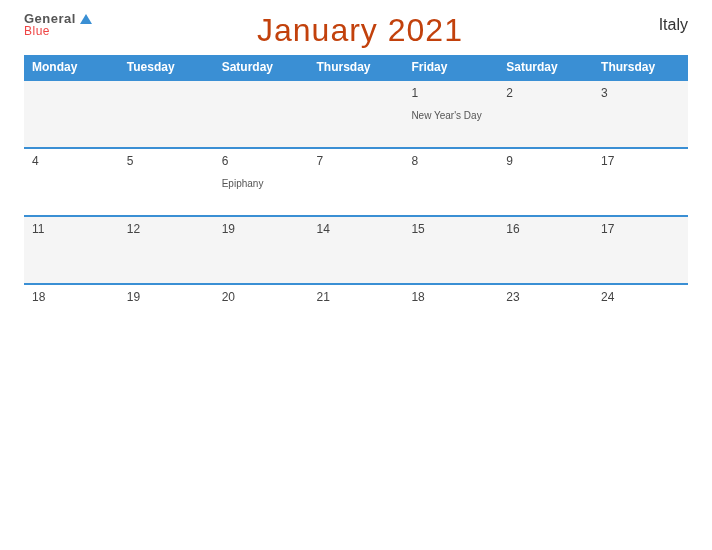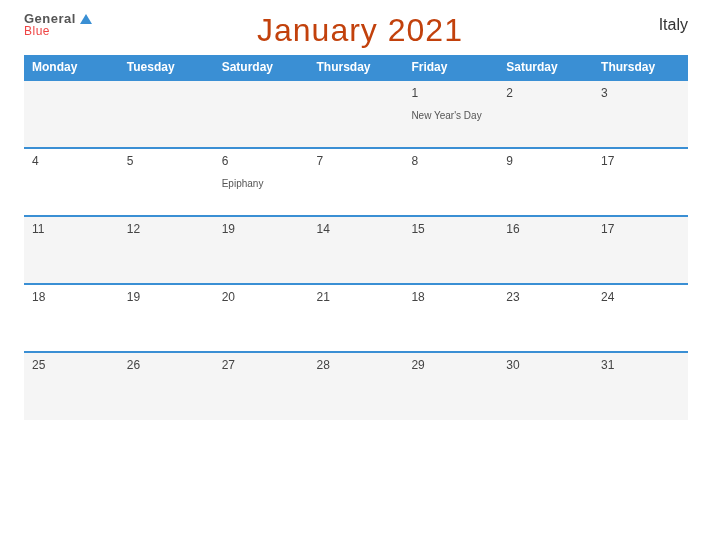--- a/index.html
+++ b/index.html
@@ -225,38 +225,15 @@
           <td>
             <span class="day-number">18</span>
           </td>
           <td>
             <span class="day-number">23</span>
           </td>
           <td>
             <span class="day-number">24</span>
           </td>
         </tr>
-        <tr>
-          <td>
-            <span class="day-number">25</span>
-          </td>
-          <td>
-            <span class="day-number">26</span>
-          </td>
-          <td>
-            <span class="day-number">27</span>
-          </td>
-          <td>
-            <span class="day-number">28</span>
-          </td>
-          <td>
-            <span class="day-number">29</span>
-          </td>
-          <td>
-            <span class="day-number">30</span>
-          </td>
-          <td>
-            <span class="day-number">31</span>
-          </td>
-        </tr>
       </tbody>
   </table>
 </div>
 
 </body></html>

